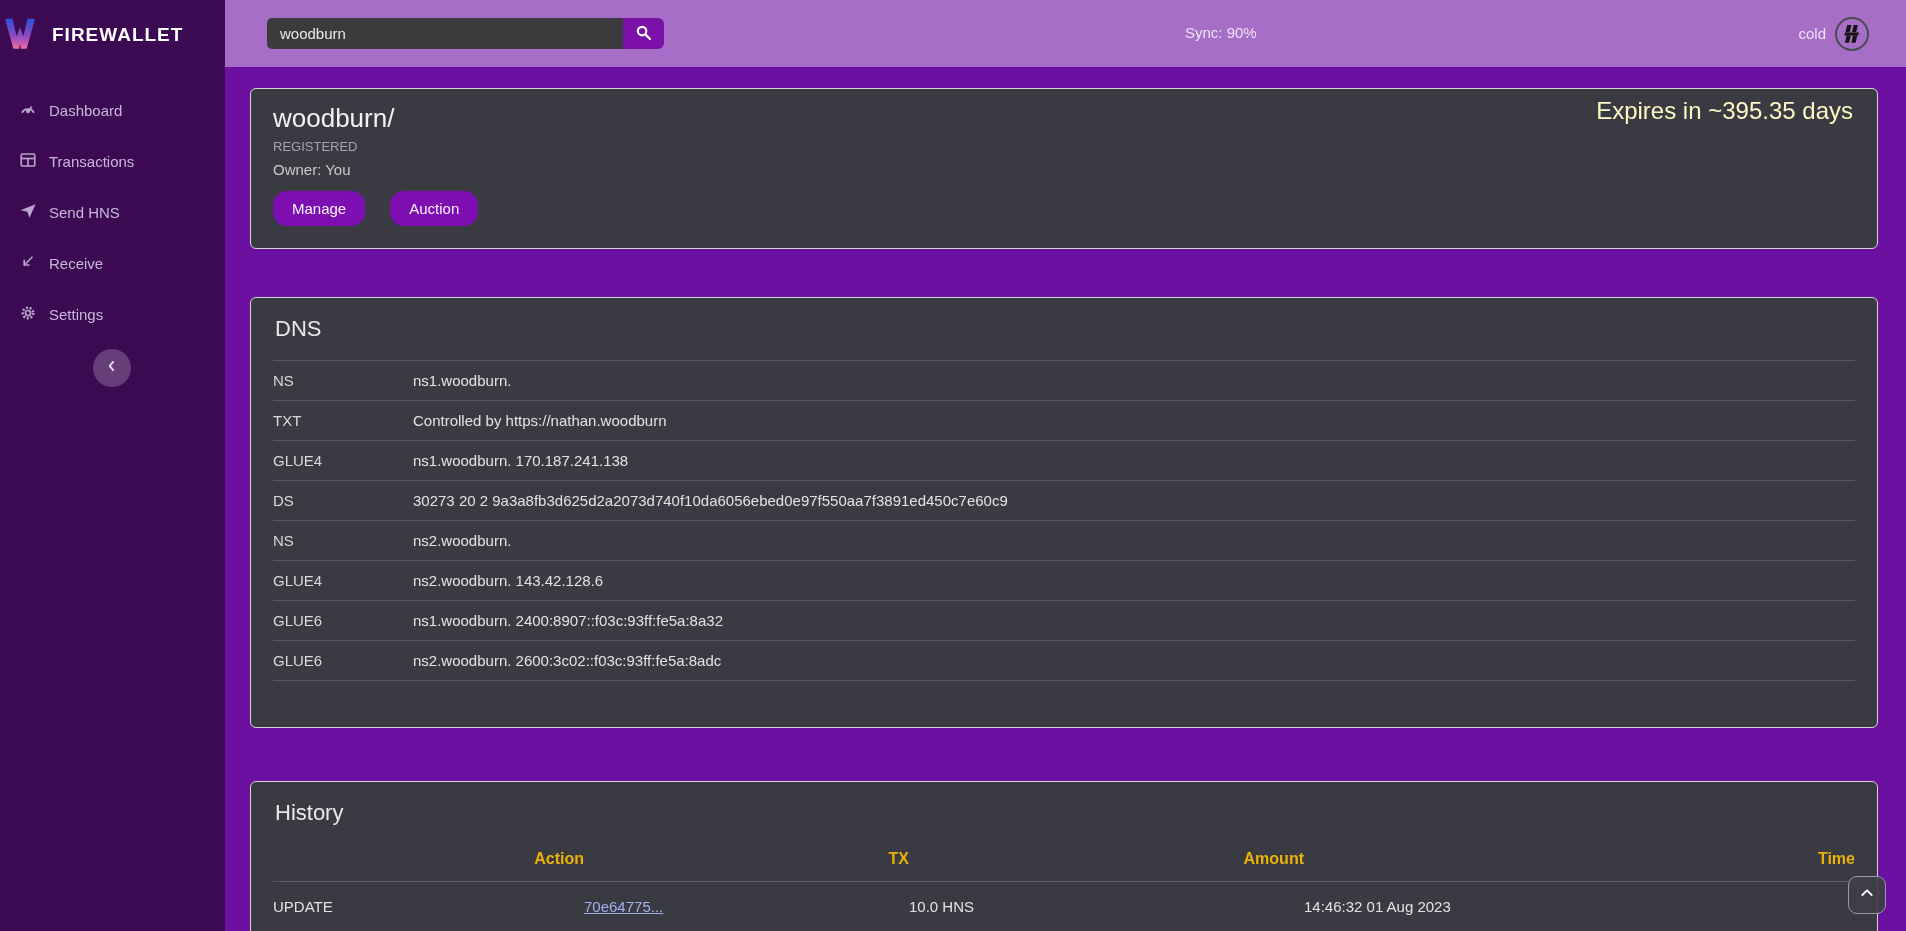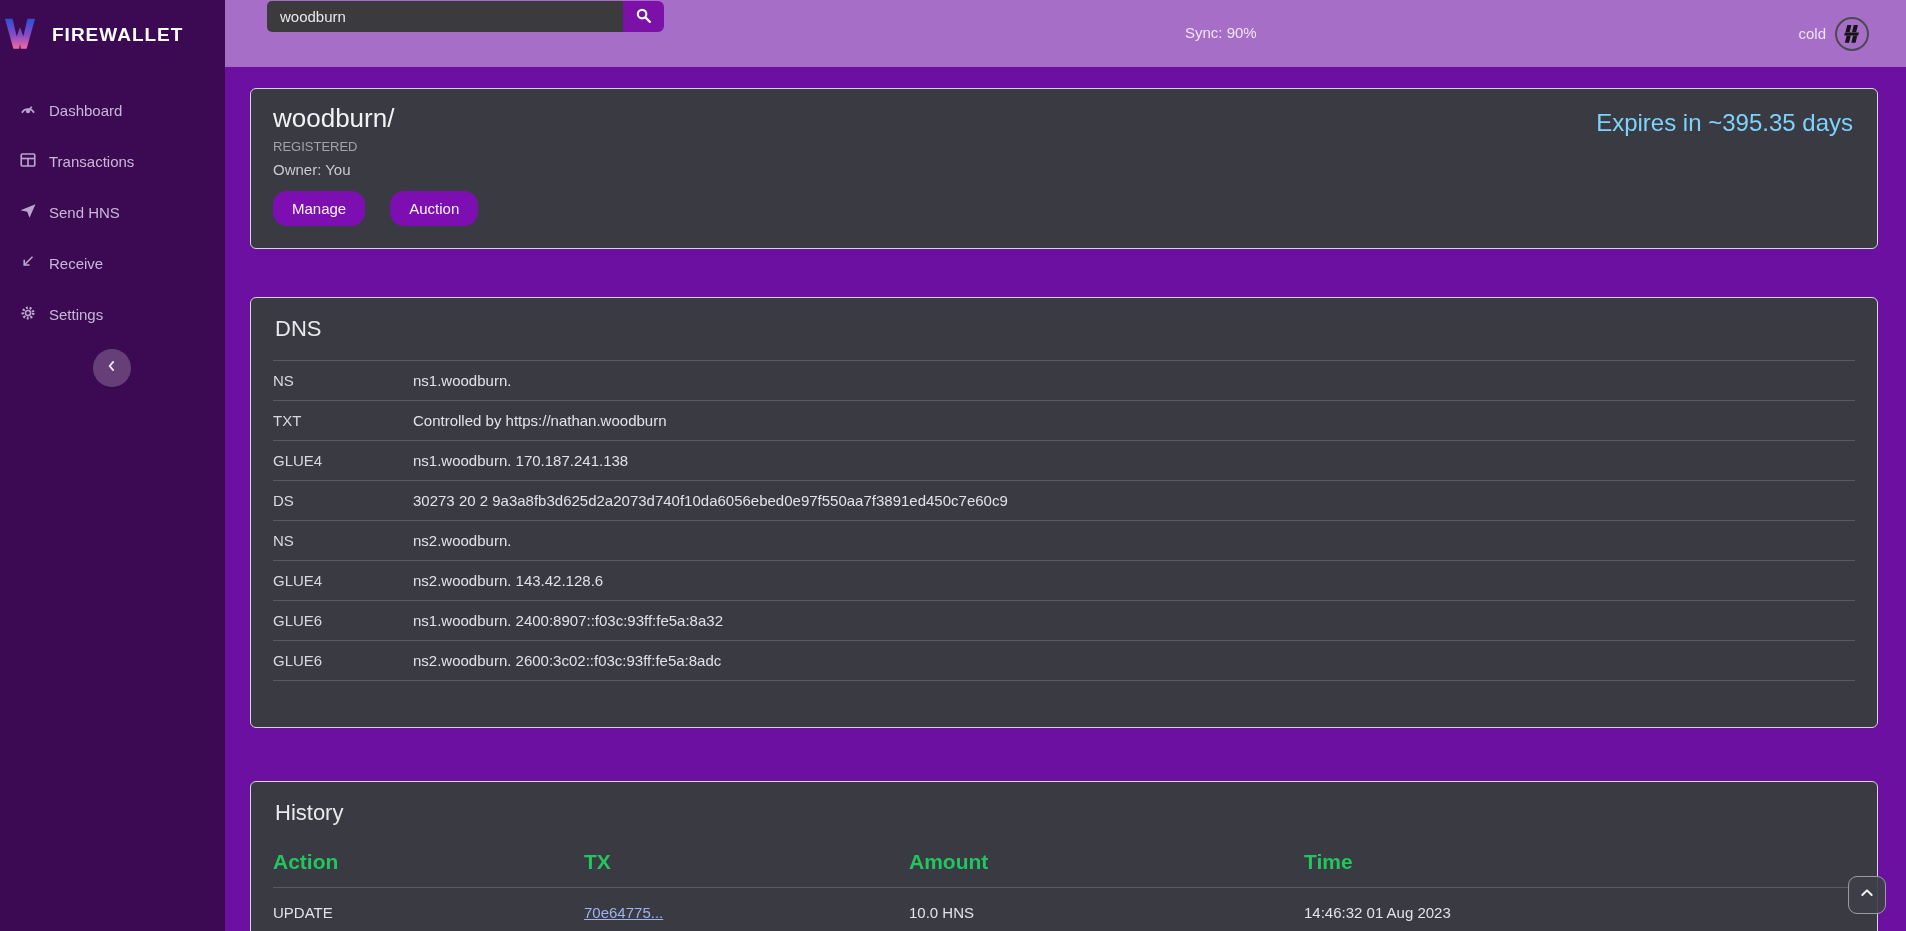--- a/index.html
+++ b/index.html
@@ -15,21 +15,21 @@
   .nav { margin-top:16px; }
   .nav-item { display:flex; align-items:center; gap:12px; padding:15px 19px; color:#C8B7D8; font-size:15px; cursor:pointer; }
   .nav-item svg { flex:0 0 auto; }
   .collapse-btn { position:absolute; left:93px; top:349px; width:38px; height:38px; border-radius:50%;
                   background:rgba(255,255,255,0.22); display:flex; align-items:center; justify-content:center; cursor:pointer; }
 
   
   .main { position:relative; flex:1; display:flex; flex-direction:column; background:#6B10A0; }
 
   .topbar { position:relative; height:67px; flex:0 0 67px; background:#A76EC7; }
-  .search-wrap { position:absolute; left:42px; top:1px; display:flex; height:31px; }
+  .search-wrap { position:absolute; left:42px; top:18px; display:flex; height:31px; }
   .search-input { width:356px; height:31px; background:#3B3B3D; border:none; outline:none;
                   border-radius:5px 0 0 5px; color:#E8E8E8; font-size:15px; padding:0 13px;
                   font-family:"Liberation Sans",sans-serif; }
   .search-btn { width:41px; height:31px; background:#7B11A7; border:none; border-radius:0 6px 6px 0;
                 display:flex; align-items:center; justify-content:center; cursor:pointer; }
   .sync { position:absolute; left:960px; top:24px; color:#EFE4F8; font-size:15px; }
   .wallet-right { position:absolute; right:37px; top:0; height:67px; display:flex; align-items:center; gap:9px; }
   .wallet-mode { color:#EDE4F4; font-size:15px; }
   .hns-logo { width:34px; height:34px; border-radius:50%; border:2px solid #4A4A52; display:flex;
               align-items:center; justify-content:center; }
@@ -40,35 +40,35 @@
           border-radius:6px; color:#E6E6E9; }
 
   
   .card-domain { margin-top:21px; height:161px; padding:12px 22px; position:relative; }
   .domain-title { font-size:26px; font-weight:normal; color:#F2F2F4; margin:2px 0 5px 0; }
   .domain-status { font-size:13px; color:#A3A3AB; margin-bottom:7px; }
   .domain-owner { font-size:15px; color:#C9C9CE; margin-bottom:13px; }
   .btn-row { display:flex; gap:25px; }
   .btn { background:#7D0FB2; color:#FAF4FC; border:none; border-radius:14px; padding:9px 19px;
          font-size:15px; font-family:"Liberation Sans",sans-serif; cursor:pointer; }
-  .expires { position:absolute; right:24px; top:20px; font-size:24px; color:#7dd3fc; }
+  .expires { position:absolute; right:24px; top:8px; font-size:24px; color:#fef9c3; }
 
   
   .card-dns { margin-top:48px; height:431px; padding:14px 22px; }
   .section-title { font-size:22px; color:#E9E9EC; font-weight:normal; margin:4px 0 18px 2px; }
   table.dns { width:100%; border-collapse:collapse; }
   table.dns td { padding:11px 0; font-size:15px; border-top:1px solid #5A5A63; }
   table.dns tr:last-child td { border-bottom:1px solid #5A5A63; }
   td.dns-type { width:140px; color:#D9D9DD; padding-left:6px; }
   td.dns-value { color:#E2E2E6; }
 
   
   .card-history { margin-top:53px; height:300px; padding:14px 22px; }
   table.history { width:100%; border-collapse:collapse; table-layout:fixed; }
-  table.history th { text-align:left; font-size:21px; color:#22c55e; font-weight:bold; padding:6px 0 13px 0; }
+  table.history th { text-align:right; font-size:16px; color:#eab308; font-weight:bold; padding:6px 0 13px 0; }
   table.history td { font-size:15px; color:#E2E2E6; padding:16px 0; border-top:1px solid #5A5A63; }
   th.col-action, td.col-action { width:311px; padding-left:6px; }
   th.col-tx, td.col-tx { width:325px; }
   th.col-amount, td.col-amount { width:395px; }
   .tx-link { color:#9FB3EC; text-decoration:underline; cursor:pointer; }
 
   
   .scroll-top { position:fixed; right:20px; bottom:17px; width:38px; height:38px; border-radius:9px;
                 background:rgba(63,63,73,0.92); border:1px solid #9A9AA4; display:flex;
                 align-items:center; justify-content:center; cursor:pointer; }

